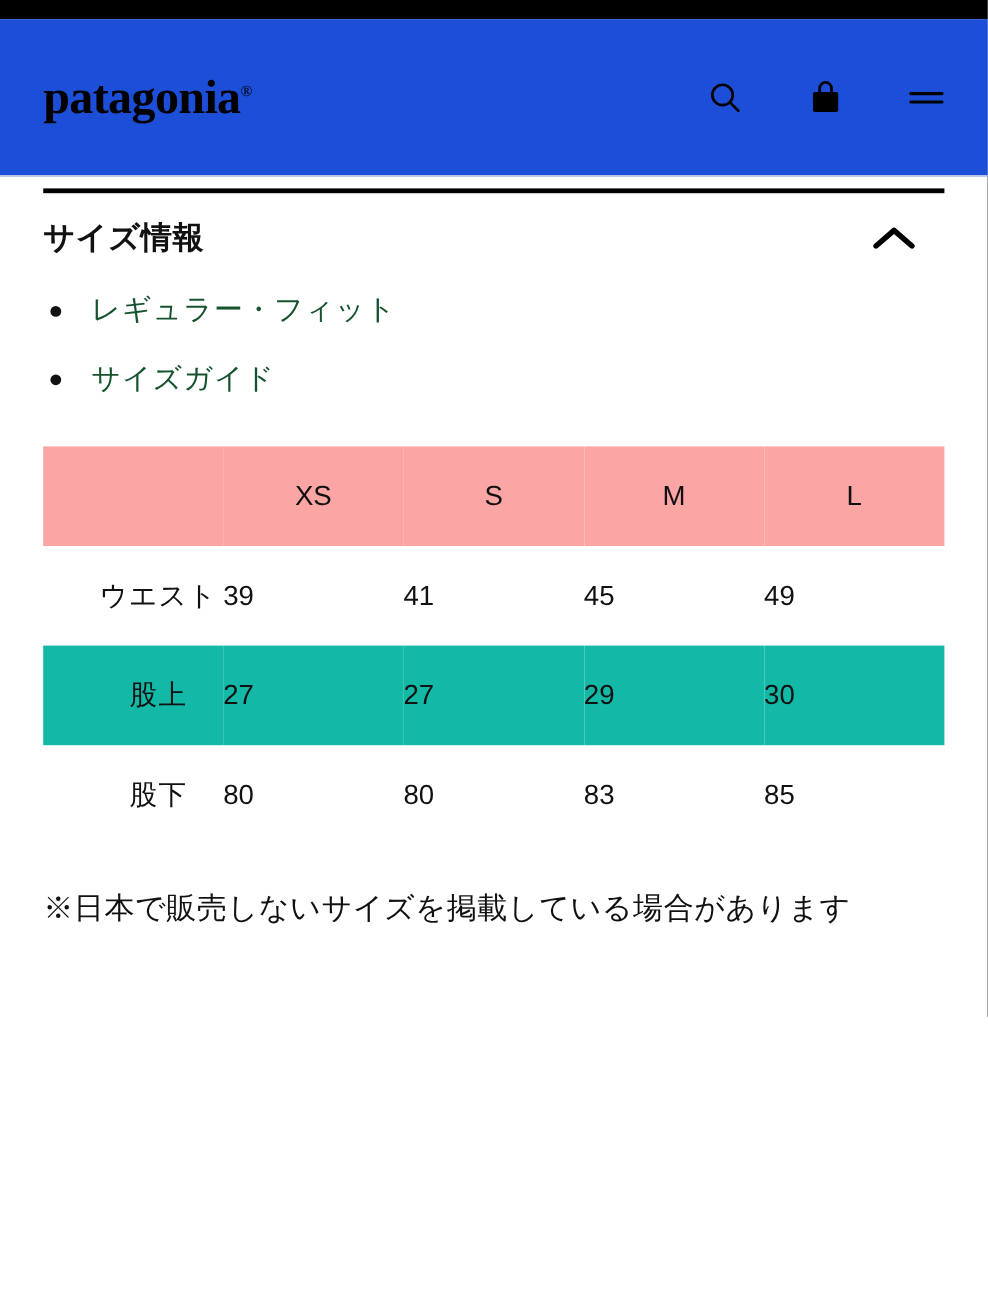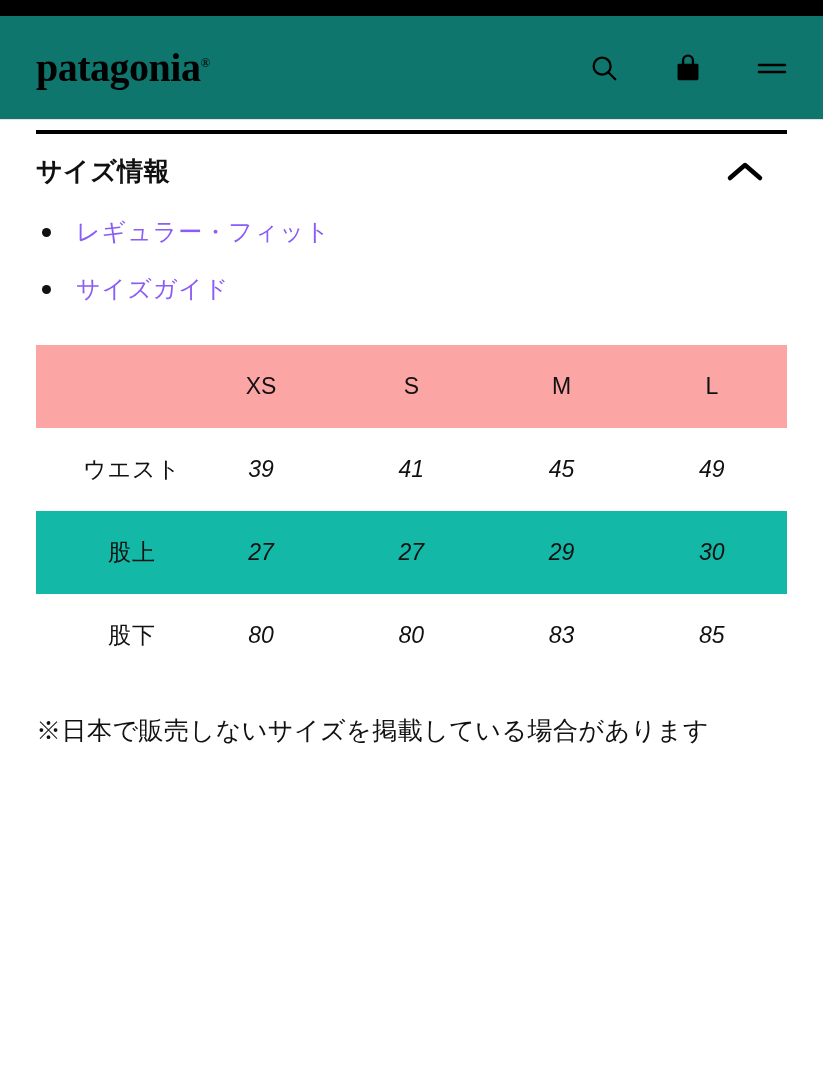--- a/index.html
+++ b/index.html
@@ -23,22 +23,22 @@
     flex-direction: column;
   }
   .status-bar {
     height: 16px;
     background: #000000;
     flex: 0 0 auto;
   }
   
   .header {
     flex: 0 0 auto;
-    height: 104px;
-    background: #0f766e;
+    height: 131px;
+    background: #1d4ed8;
     display: flex;
     align-items: center;
     justify-content: space-between;
     padding: 0 34px 0 36px;
     box-sizing: border-box;
     border-bottom: 1px solid #e3e3e3;
   }
   .brand {
     font-family: "Liberation Serif", serif;
     font-weight: bold;
@@ -105,21 +105,21 @@
     list-style: none;
     margin: 18px 0 0 0;
     padding: 0 36px;
   }
   ul.bullets li {
     position: relative;
     padding-left: 40px;
     font-size: 24px;
     line-height: 1.45;
     margin-bottom: 22px;
-    color: #8b5cf6;
+    color: #14532d;
     letter-spacing: 1px;
   }
   ul.bullets li::before {
     content: "";
     position: absolute;
     left: 6px;
     top: 13px;
     width: 9px;
     height: 9px;
     border-radius: 50%;
@@ -158,22 +158,21 @@
     background: #14b8a6;
   }
   table.size-table td.rowhead {
     width: 150px;
     padding-left: 42px;
     box-sizing: border-box;
     line-height: 1.35;
     letter-spacing: 1px;
   }
   table.size-table td.val {
-    text-align: center;
-    font-style: italic;
+    text-align: left;
   }
   .notes {
     margin: 34px 36px 0 36px;
     font-size: 25px;
     line-height: 1.55;
     color: #111;
     letter-spacing: 0.5px;
   }
   .notes p {
     margin: 0;

